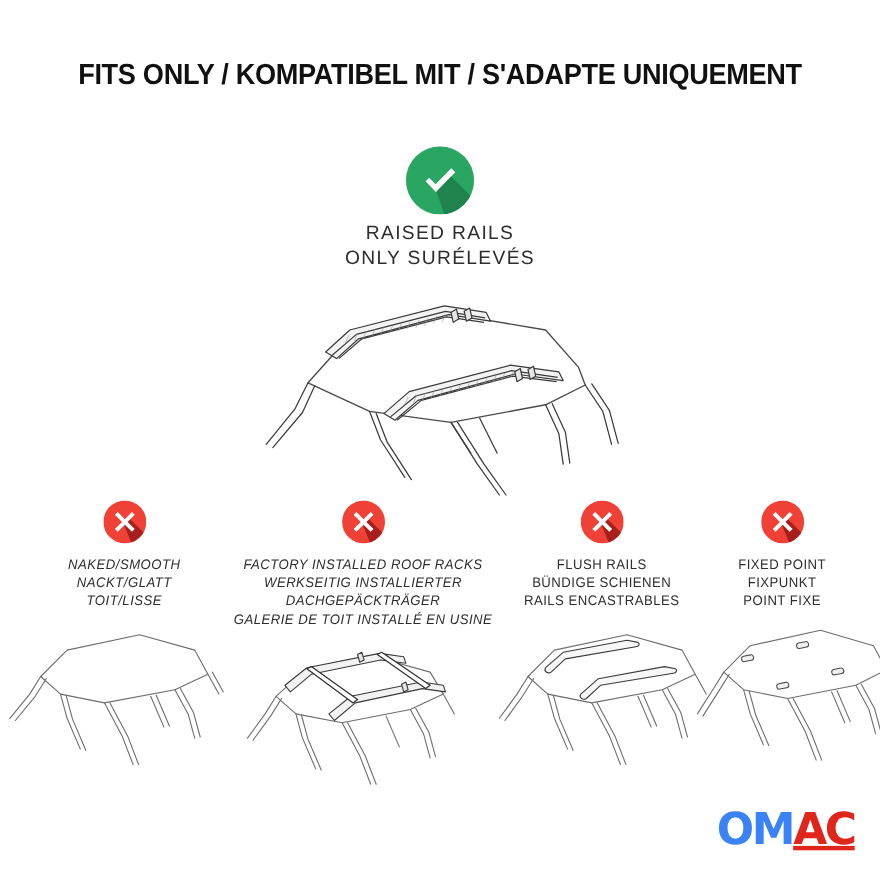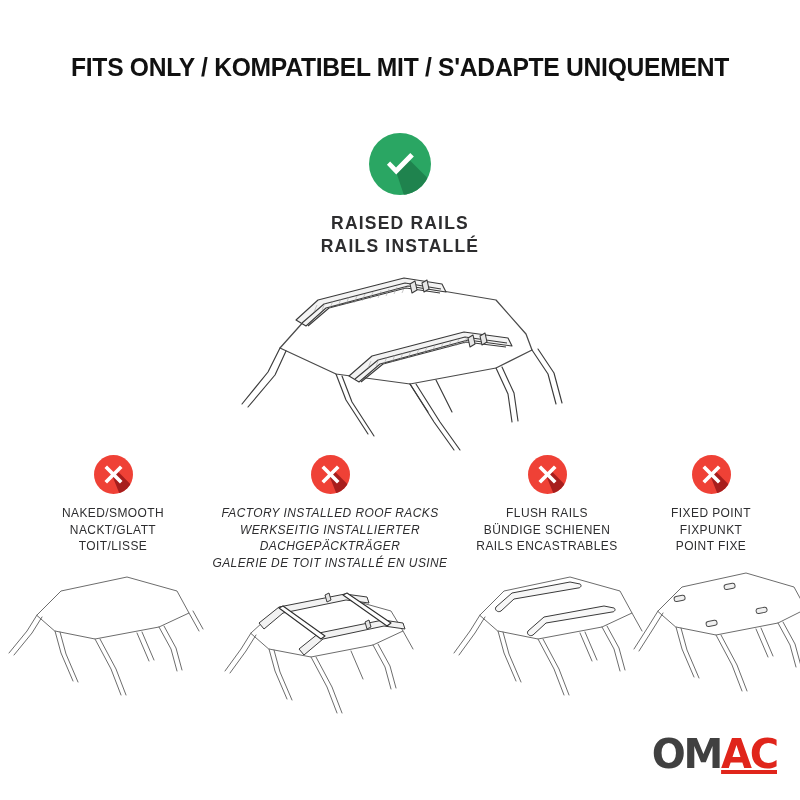--- a/index.html
+++ b/index.html
@@ -28,26 +28,25 @@
   }
 
   
   .main-block{
     position:absolute;
     top:133px;left:0;width:800px;
     text-align:center;
   }
   .icon-wrap{display:inline-block;line-height:0;}
   .main-labels{
-    margin-top:13px;
     font-size:17.5px;
     line-height:1.30;
     letter-spacing:1.2px;
     color:#2d2d2f;
-    font-weight:700;
+    font-weight:400;
   }
   .main-labels div{white-space:nowrap;}
 
   .main-art{
     position:absolute;
     top:272px;left:196px;
     width:420px;height:180px;
     line-height:0;
   }
 
@@ -63,41 +62,41 @@
     font-size:12.6px;
     line-height:1.33;
     letter-spacing:0.45px;
     color:#2d2d2f;
     transform:scaleX(0.95);
     transform-origin:center top;
   }
   .cell .labels div{white-space:nowrap;}
   .cell .art{margin-top:6px;line-height:0;}
 
-  .cell-0{left:3px;width:220px;}
+  .cell-0{left:3px;width:220px;font-style:italic;}
   .cell-1{left:200px;width:260px;font-style:italic;}
   .cell-2{left:442px;width:210px;}
   .cell-3{left:625px;width:172px;}
 
   .cell-0 .art{position:absolute;top:108px;left:-4px;}
   .cell-1 .art{position:absolute;top:128px;left:17px;}
   .cell-2 .art{position:absolute;top:108px;left:4px;}
   .cell-3 .art{position:absolute;top:102px;left:3px;}
 
   
   .logo{
     position:absolute;
     right:23px;bottom:26px;
     font-size:40px;
     font-weight:bold;
     letter-spacing:-2.2px;
     line-height:1;
     font-family:"DejaVu Sans","Liberation Sans",sans-serif;
   }
-  .logo .om{color:#404040;}
+  .logo .om{color:#3b82f6;}
   .logo .ac{color:#e0251b;text-decoration:underline;}
 </style>
 </head>
 <body>
 
 <div class="page">
 
   <div class="title">FITS ONLY / KOMPATIBEL MIT / S'ADAPTE UNIQUEMENT</div>
 
   <div class="main-block">
@@ -112,21 +111,21 @@
         <circle cx="32" cy="32" r="32" fill="#2aa663"></circle>
         <g clip-path="url(#clipCircleMain)">
           <path d="M27.5 38.5 L40 26 L64 50 L64 64 L36 64 Z" fill="#1d7d4a" opacity="0.85"></path>
         </g>
         <path d="M18.5 32.8 L21.8 29.4 L27.9 35.5 L42.6 20.6 L46.3 24.3 L28.1 42.8 Z" fill="#ffffff"></path>
       </svg>
     </span>
 
     <div class="main-labels">
       <div>RAISED RAILS</div>
-      <div>RAILS INSTALLÉ</div>
+      <div>ONLY SURÉLEVÉS</div>
     </div>
   </div>
 
   <div class="main-art">
     <svg width="420" height="180" viewBox="0 0 420 180" aria-hidden="true">
       <g fill="none" stroke="#3c3c3c" stroke-width="1.15" stroke-linecap="round" stroke-linejoin="round">
 
         <path d="M84 76 L118 38 L205 12 L300 28 L330 62 L336 78 L300 96 L214 112 L140 102 Z" fill="#ffffff" stroke="#4a4a4a" stroke-width="1.25"></path>
 
         <path d="M84 76 L72 100 L46 132"></path>

